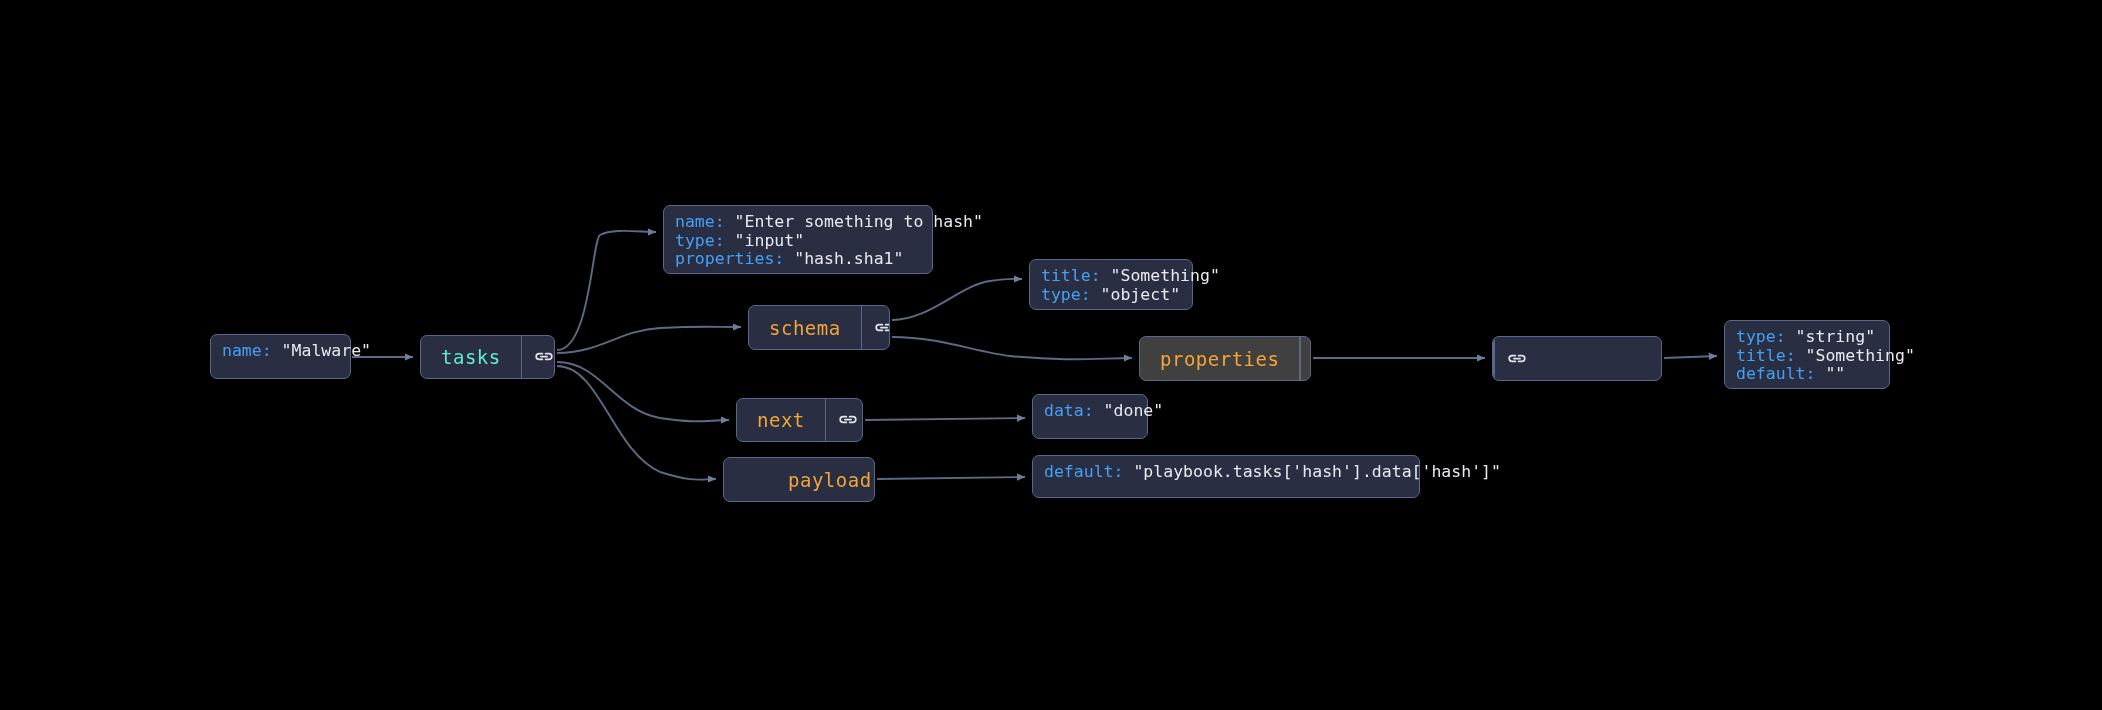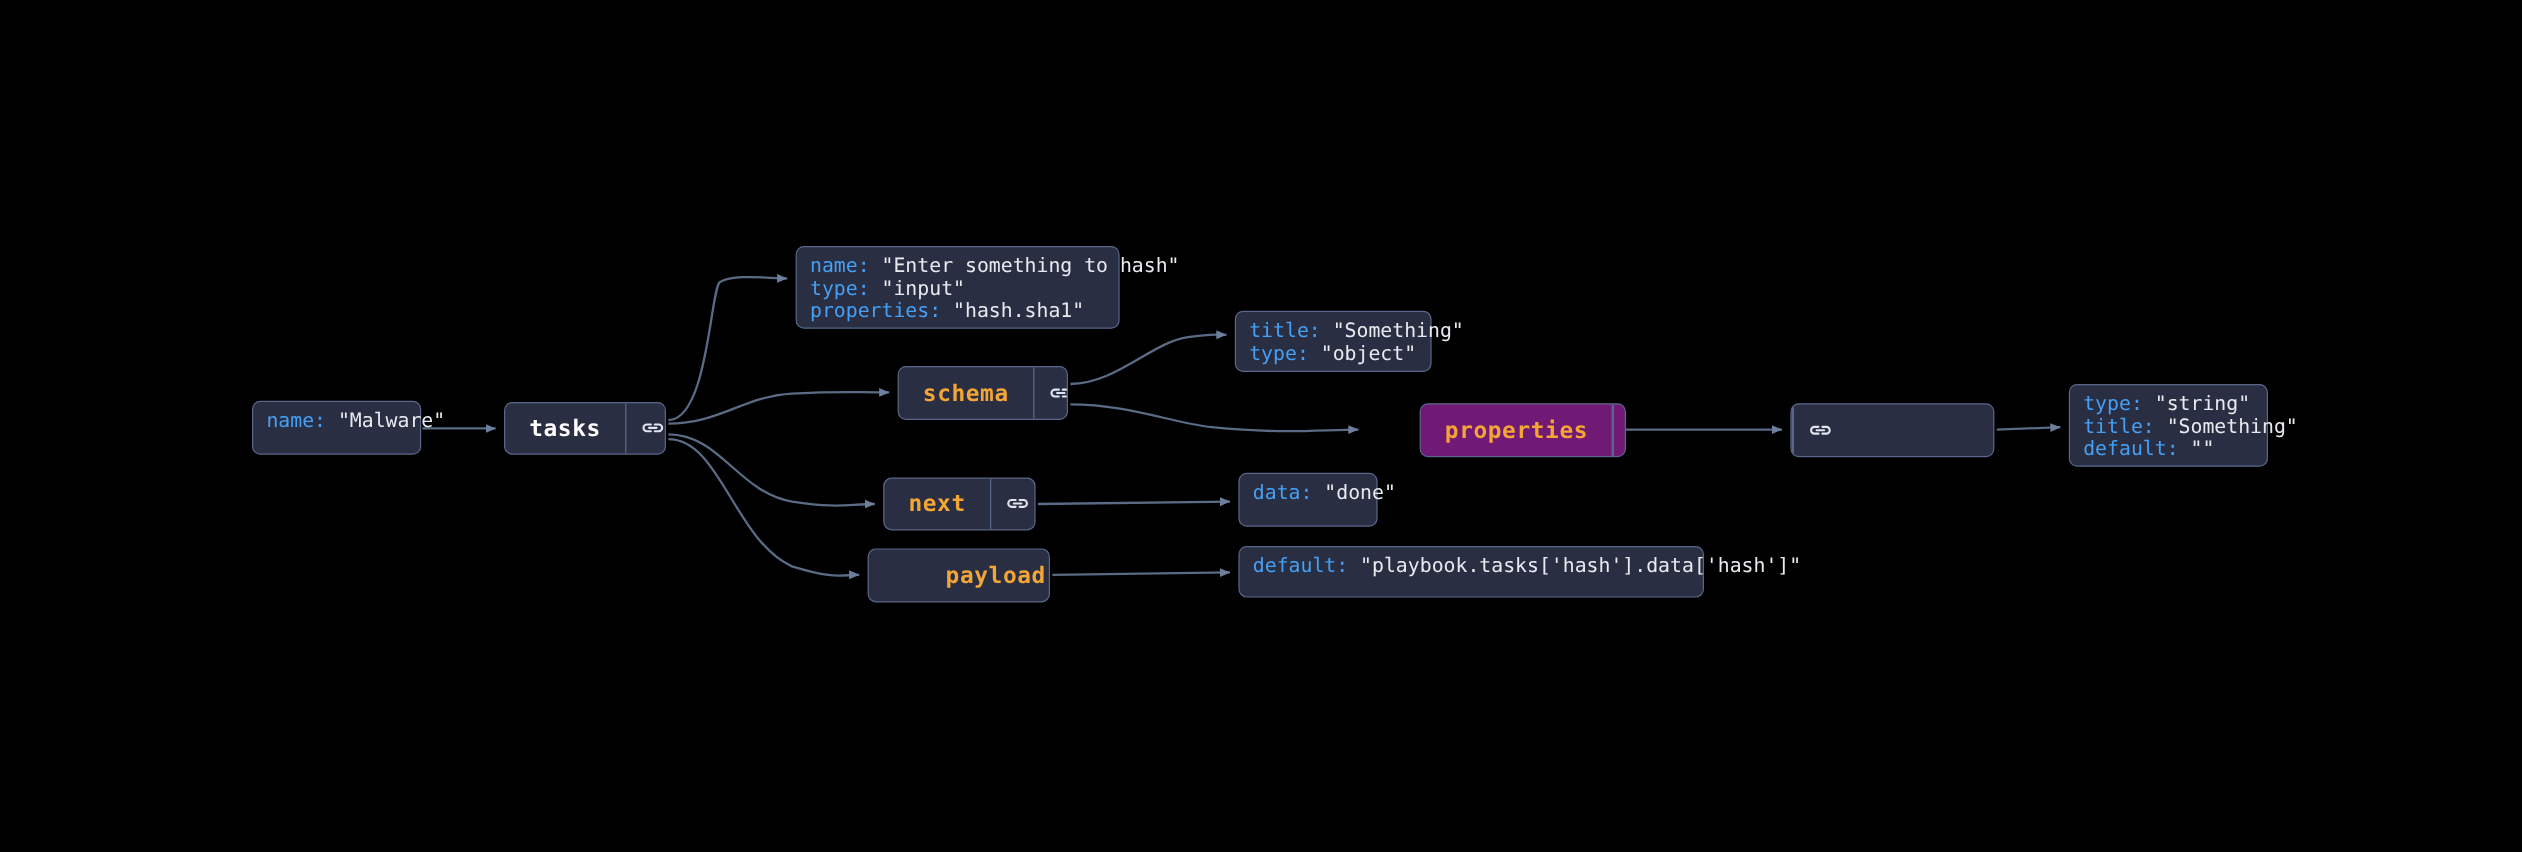--- a/index.html
+++ b/index.html
@@ -5,21 +5,21 @@
   html,body{margin:0;padding:0;background:#000;}
   body{width:2102px;height:710px;overflow:hidden;font-family:"DejaVu Sans Mono","Liberation Mono",monospace;}
   #canvas{position:relative;width:2102px;height:710px;background:#000;}
   #edges{position:absolute;left:0;top:0;width:2102px;height:710px;pointer-events:none;}
 
   
   .node{position:absolute;display:flex;align-items:stretch;
         background:#2a2e42;border:1.5px solid #59688a;border-radius:7px;
         box-sizing:border-box;overflow:hidden;}
   .node .nlabel{display:flex;align-items:center;justify-content:center;
-        color:#f3a536;font-size:19px;letter-spacing:.5px;padding:0 20px;white-space:nowrap;font-weight:bold;}
+        color:#f3a536;font-size:19px;letter-spacing:.5px;padding:0 20px;white-space:nowrap;}
   .node .ndiv{width:1.5px;background:#59688a;flex:0 0 auto;}
   .node .nhandle{display:flex;align-items:center;justify-content:center;width:44px;flex:0 0 auto;}
   .node .nhandle svg{display:block;}
 
   
   .leaf{position:absolute;background:#2a2e42;border:1.5px solid #59688a;border-radius:7px;
         box-sizing:border-box;padding:7px 11px 9px 11px;}
   .kv{font-size:16.5px;line-height:18.5px;white-space:pre;color:#e6e9f0;}
   .kv .k{color:#45a0f5;}
   .kv .v{color:#e8eaf0;}
@@ -45,21 +45,21 @@
         <path d="M 892,337 C 940,337 975,352 1010,356 C 1070,362 1100,358 1132,358" fill="none" stroke="#5a6b85" stroke-width="1.9" marker-end="url(#arw)"></path>
         <path d="M 865,420 L 1025,418" fill="none" stroke="#5a6b85" stroke-width="1.9" marker-end="url(#arw)"></path>
         <path d="M 877,479 L 1025,477" fill="none" stroke="#5a6b85" stroke-width="1.9" marker-end="url(#arw)"></path>
         <path d="M 1313,358 L 1485,358" fill="none" stroke="#5a6b85" stroke-width="1.9" marker-end="url(#arw)"></path>
         <path d="M 1664,358 L 1717,356" fill="none" stroke="#5a6b85" stroke-width="1.9" marker-end="url(#arw)"></path>
       </g>
   </svg>
 
   <div id="nodes-layer">
       <div class="node" style="left: 420px; top: 335px; width: 135px; height: 44px; background: rgb(42, 46, 66); border-color: rgb(89, 104, 138);">
-        <div class="nlabel" style="color: #ffffff; flex: 1 1 auto;">tasks</div>
+        <div class="nlabel" style="color: #5eead4; flex: 1 1 auto;">tasks</div>
         <div class="ndiv" style="background: rgb(89, 104, 138);"></div>
         <div class="nhandle">
           <svg width="22" height="22" viewBox="0 0 24 24">
             <g fill="none" stroke="#dfe4ee" stroke-width="1.9" stroke-linecap="round">
               <path d="M10.2 14.6 H6.6 a3.1 3.1 0 0 1 0 -6.2 H10.2"></path>
               <path d="M13.8 8.4 H17.4 a3.1 3.1 0 0 1 0 6.2 H13.8"></path>
               <path d="M8.6 11.5 H15.4"></path>
             </g>
           </svg>
         </div>
@@ -96,21 +96,21 @@
         <div class="nhandle">
           <svg width="22" height="22" viewBox="0 0 24 24">
             <g fill="none" stroke="#dfe4ee" stroke-width="1.9" stroke-linecap="round">
               <path d="M10.2 14.6 H6.6 a3.1 3.1 0 0 1 0 -6.2 H10.2"></path>
               <path d="M13.8 8.4 H17.4 a3.1 3.1 0 0 1 0 6.2 H13.8"></path>
               <path d="M8.6 11.5 H15.4"></path>
             </g>
           </svg>
         </div>
       </div>
-      <div class="node" style="left: 1139px; top: 336px; width: 172px; height: 45px; background: #701a75; border-color: rgb(89, 104, 138); margin-left: 44px;">
+      <div class="node" style="left: 1139px; top: 336px; width: 172px; height: 45px; background: #404040; border-color: rgb(89, 104, 138);">
         <div class="nlabel" style="color: rgb(243, 165, 54); flex: 1 1 auto;">properties</div>
         <div class="ndiv" style="background: rgb(89, 104, 138);"></div>
         <div class="nhandle"></div>
       </div>
       <div class="node" style="left: 1492px; top: 336px; width: 170px; height: 45px; background: rgb(42, 46, 66); border-color: rgb(89, 104, 138);">
         <div class="ndiv" style="background: rgb(89, 104, 138);"></div>
         <div class="nhandle">
           <svg width="22" height="22" viewBox="0 0 24 24">
             <g fill="none" stroke="#dfe4ee" stroke-width="1.9" stroke-linecap="round">
               <path d="M10.2 14.6 H6.6 a3.1 3.1 0 0 1 0 -6.2 H10.2"></path>

